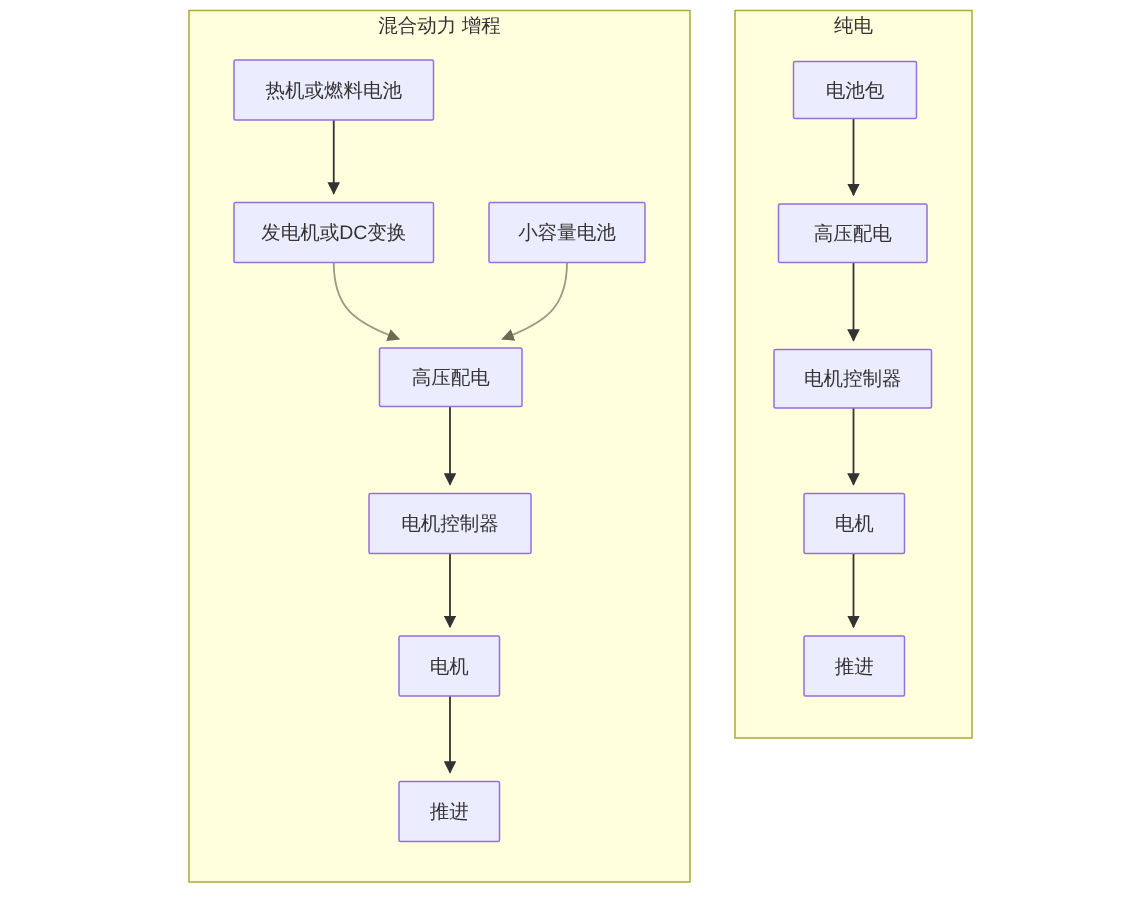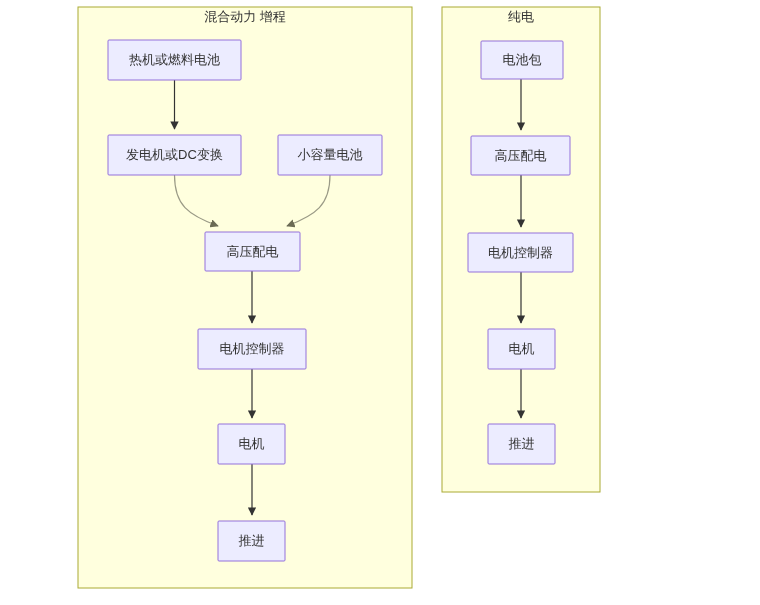--- a/index.html
+++ b/index.html
@@ -10,20 +10,21 @@
   body {
     width: 760px;
     height: 605px;
     font-family: "Liberation Sans", "DejaVu Sans", sans-serif;
     overflow: hidden;
   }
   #diagram-root {
     position: relative;
     width: 620px;
     height: 605px;
+    padding-left: 48px;
   }
   svg.flow {
     display: block;
     width: 760px;
     height: 605px;
   }
   .cluster-rect {
     fill: #ffffde;
     stroke: #aaaa33;
     stroke-width: 1px;

